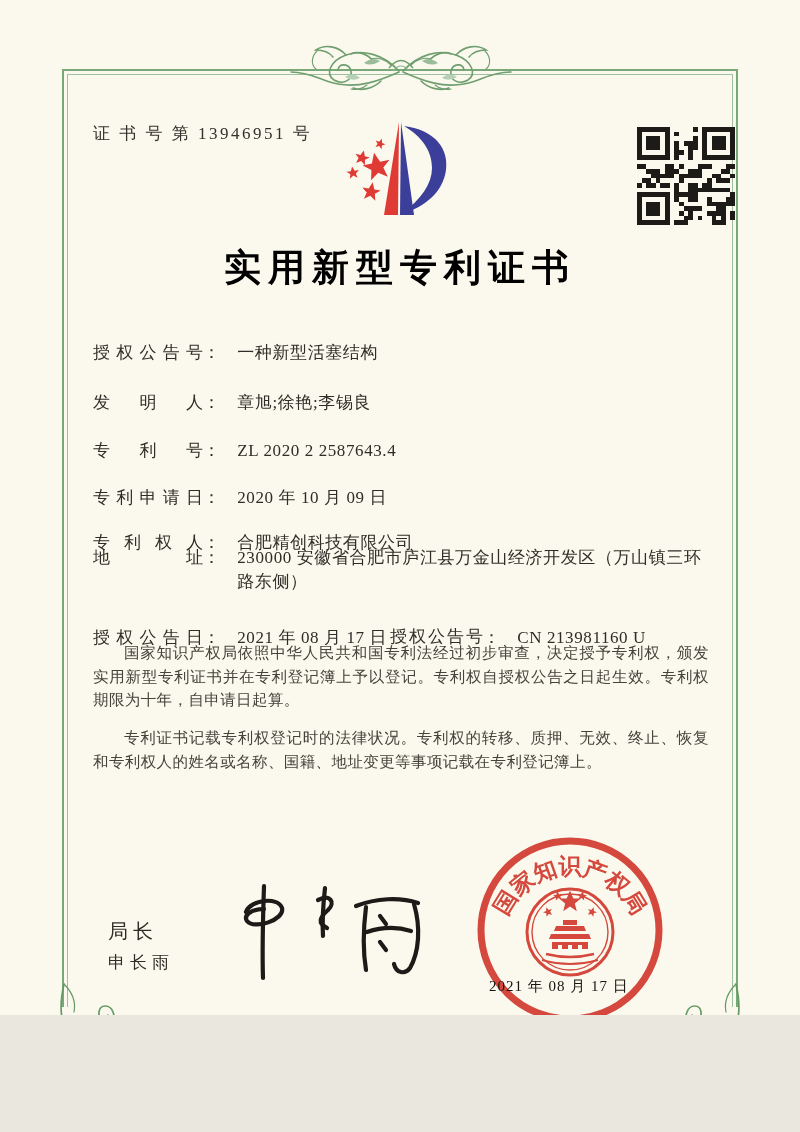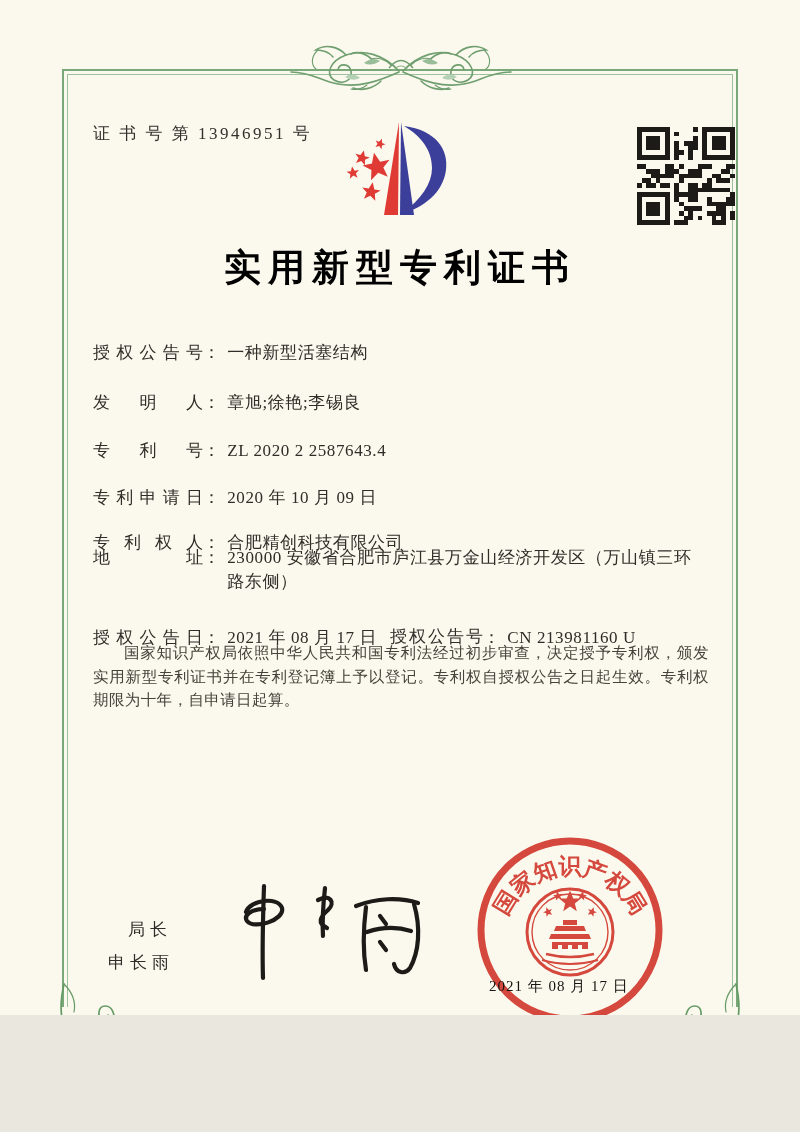--- a/index.html
+++ b/index.html
@@ -26,31 +26,31 @@
   .logo    { position:absolute; left:333px; top:110px; width:135px; height:124px; }
   .qr      { position:absolute; left:637px; top:127px; width:98px; height:98px; }
   .title   {
     position:absolute; left:0; top:243px; width:800px; text-align:center;
     font-size:37px; letter-spacing:7px; font-weight:600; color:#000000;
   }
   
   .row { position:absolute; left:93px; font-size:17px; line-height:24px; white-space:nowrap; }
   .flabel { display:inline-block; width:110px; text-align:justify; text-align-last:justify; vertical-align:top; letter-spacing:0; }
   .colon  { display:inline-block; vertical-align:top; }
-  .fvalue { display:inline-block; vertical-align:top; margin-left:3px; letter-spacing:0.6px; }
+  .fvalue { display:inline-block; vertical-align:top; margin-left:13px; letter-spacing:0.6px; }
   .fvalue.wrap { white-space:normal; width:470px; }
   .grant2 { position:absolute; left:297px; top:0; white-space:nowrap; }
   .grant2 .flabel { width:93px;font-family:Liberation Mono, monospace; }
   
   .para {
     position:absolute; left:93px; width:616px; text-align:justify; text-indent:2em;
     font-size:15.5px; line-height:23.5px; color:#45433a; letter-spacing:0.4px;
   }
   
-  .director-title { position:absolute; left:108px; top:918px; font-size:17px; letter-spacing:5px;margin-left:20px; }
+  .director-title { position:absolute; left:108px; top:918px; font-size:20px; letter-spacing:5px; }
   .director-name  { position:absolute; left:108px; top:951px; font-size:17px; letter-spacing:5px; }
   .signature { position:absolute; left:230px; top:876px; width:205px; height:110px; }
   .seal      { position:absolute; left:472px; top:832px; width:196px; height:196px; opacity:0.92; }
   .seal-date { position:absolute; left:489px; top:977px; width:160px; font-size:15px; letter-spacing:1px; color:#15140f; }
   .page-info { position:absolute; left:0; top:1031px; width:796px; text-align:right; font-size:14px; letter-spacing:1px; color:#3a382f; }
   .back-note { position:absolute; left:0; top:1077px; width:790px; text-align:center; font-size:15px; letter-spacing:3px; color:#45433a; }
 </style>
 </head>
 <body>
 
@@ -164,20 +164,21 @@
   <div class="row" style="top:626px">
     <span class="flabel">授权公告日</span><span class="colon">：</span>
     <span class="fvalue">2021 年 08 月 17 日</span>
     <span class="grant2">
       <span class="flabel">授权公告号</span><span class="colon">：</span>
       <span class="fvalue">CN 213981160 U</span>
     </span>
   </div>
 
   <div class="para" style="top:641px">国家知识产权局依照中华人民共和国专利法经过初步审查，决定授予专利权，颁发实用新型专利证书并在专利登记簿上予以登记。专利权自授权公告之日起生效。专利权期限为十年，自申请日起算。</div>
+  <div class="para" style="top:726px">专利证书记载专利权登记时的法律状况。专利权的转移、质押、无效、终止、恢复和专利权人的姓名或名称、国籍、地址变更等事项记载在专利登记簿上。</div>
 
   <div class="director-title">局长</div>
   <div class="director-name">申长雨</div>
 
   <svg class="signature" viewBox="0 0 205 110">
     <g stroke="#1c1b18" fill="none" stroke-width="4.2" stroke-linecap="round" stroke-linejoin="round">
 
       <path d="M34,10 C33,40 32,72 33,102"></path>
       <path d="M16,36 C20,24 48,20 52,32 C55,44 24,54 17,45 C13,39 22,33 34,33"></path>
 

